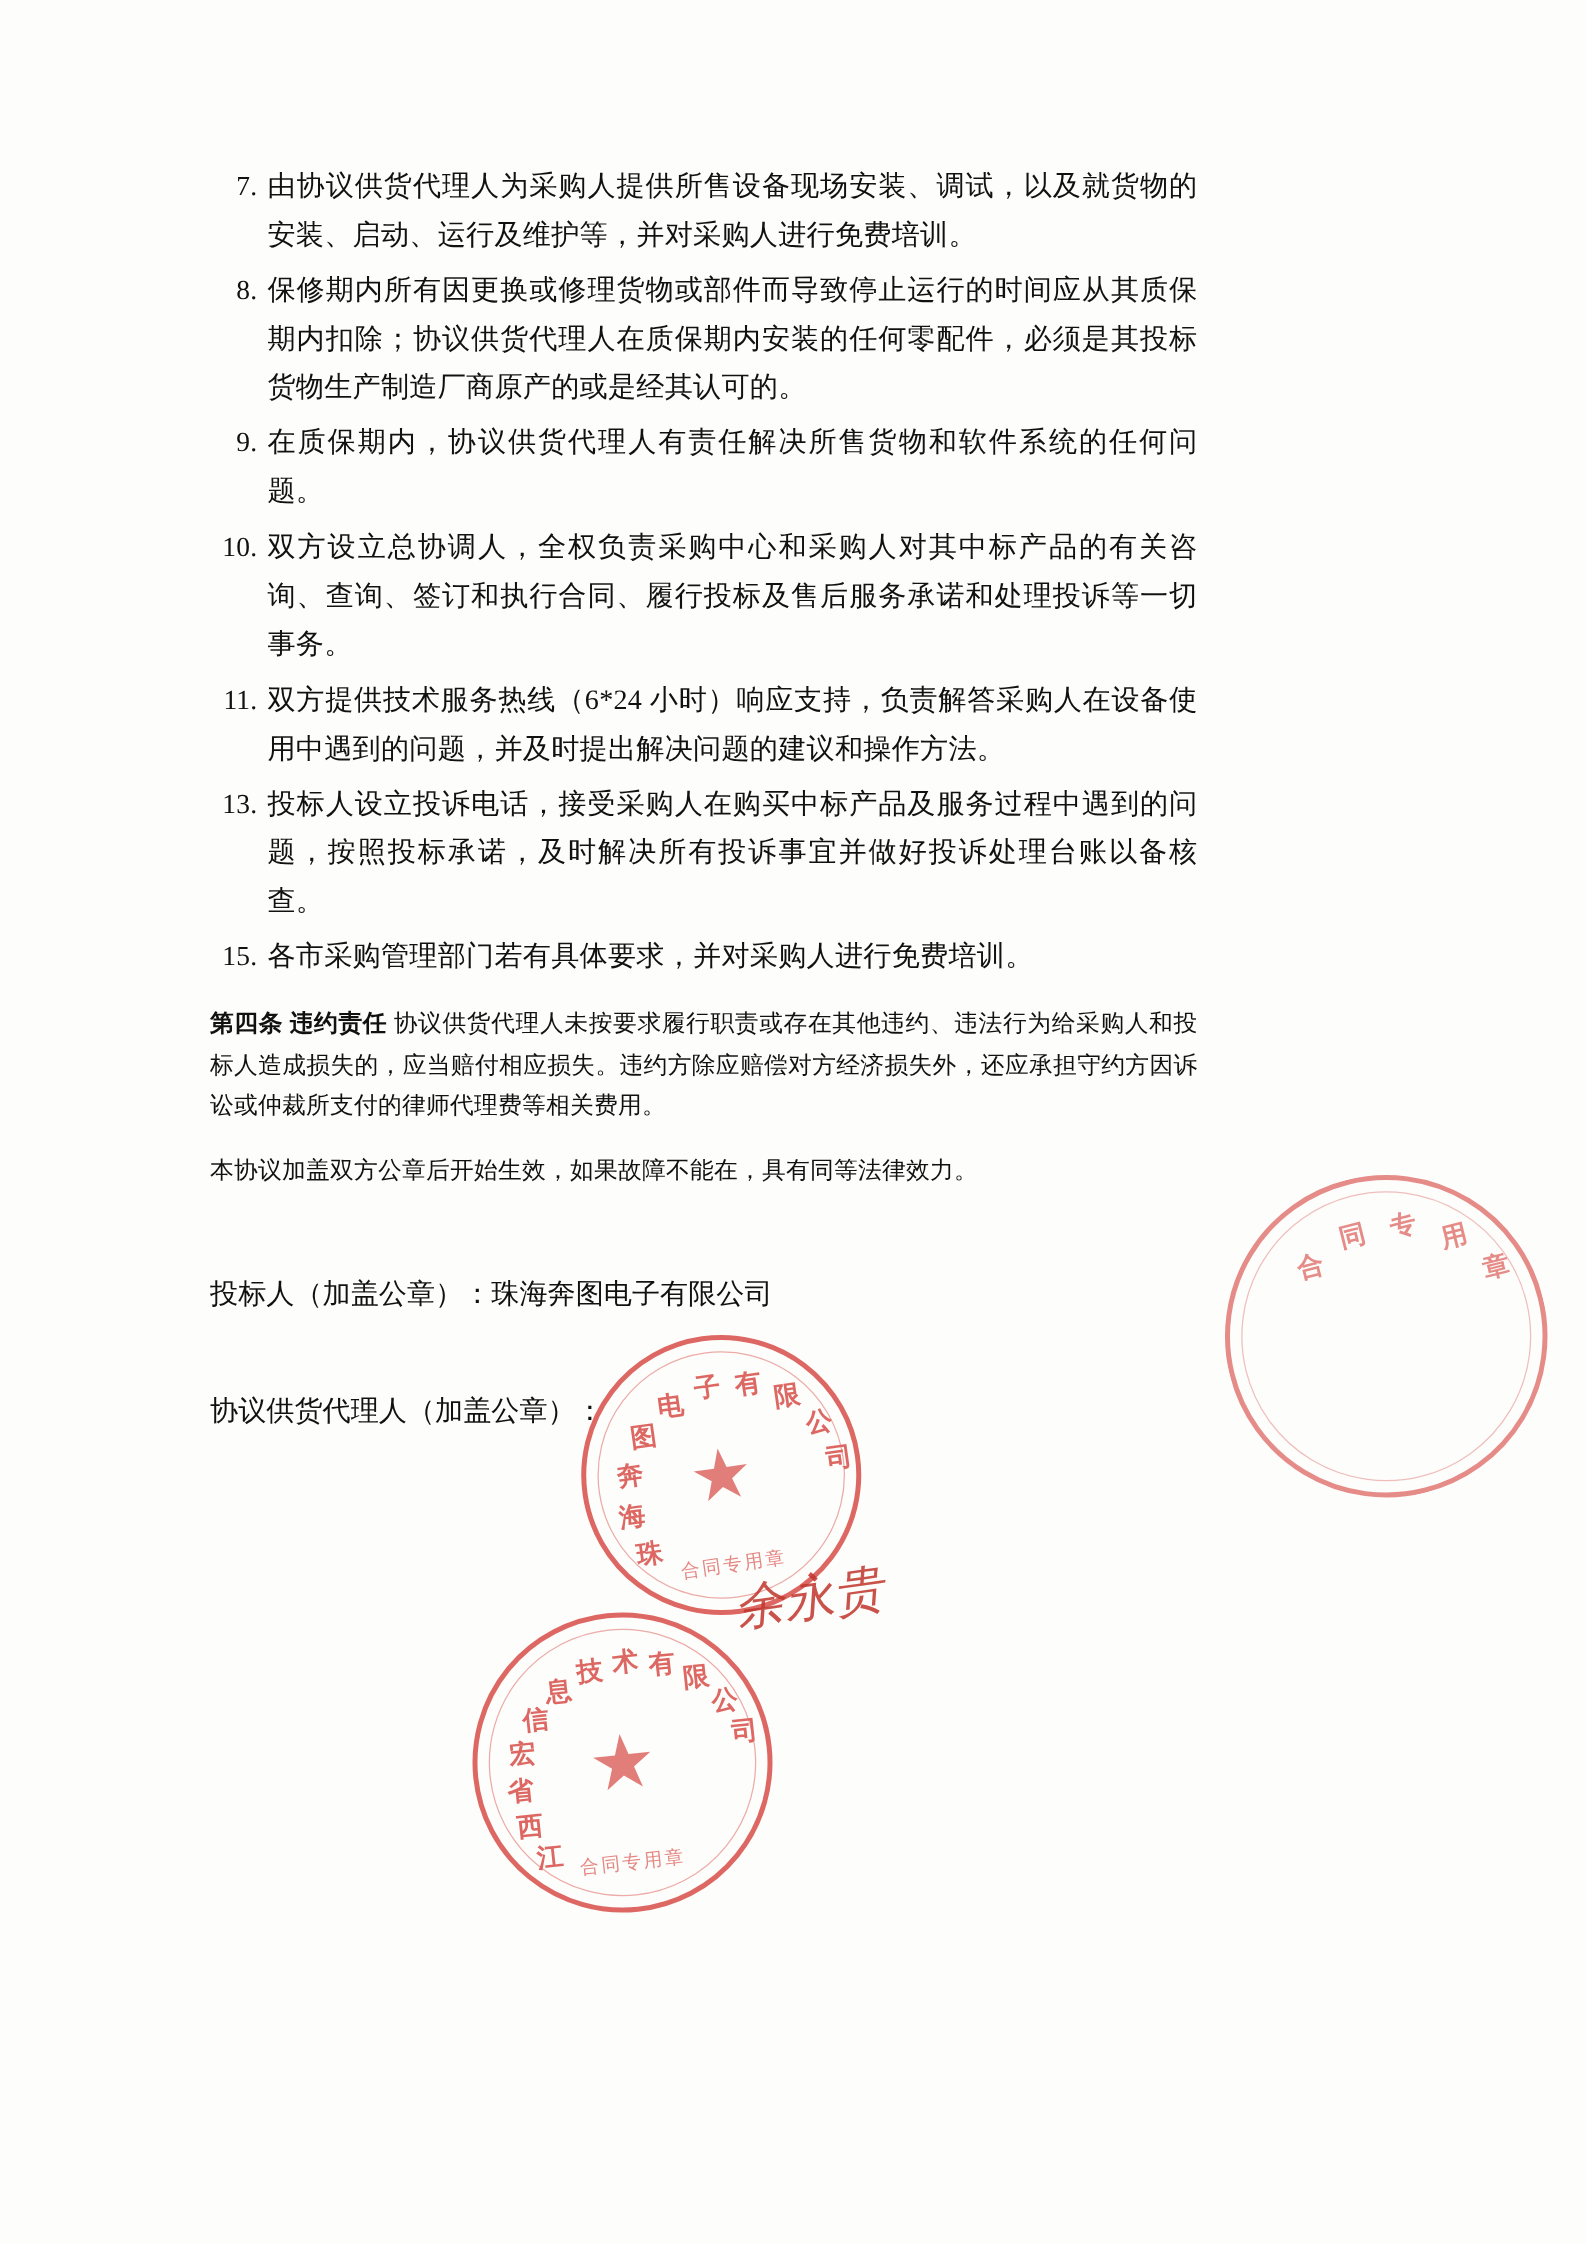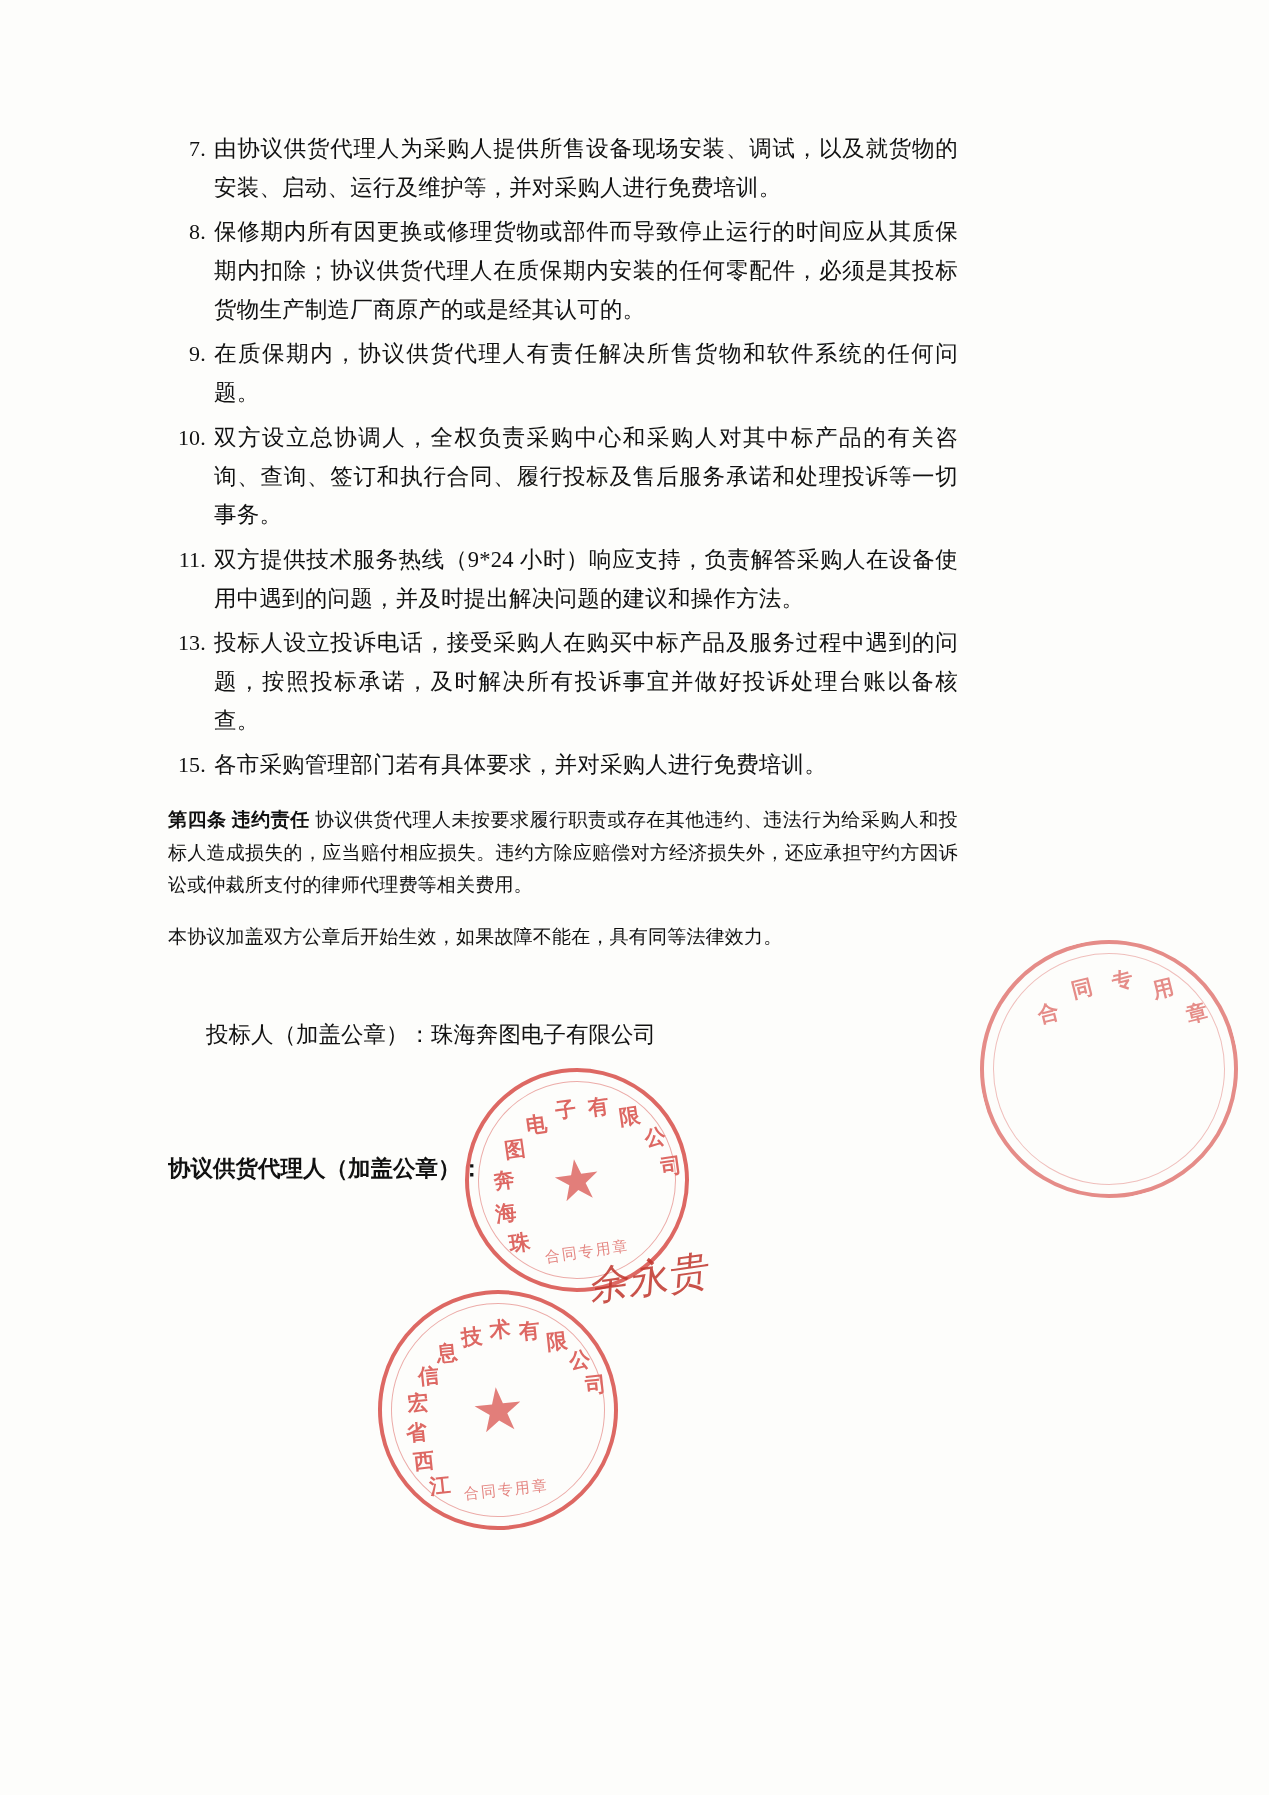--- a/index.html
+++ b/index.html
@@ -59,22 +59,22 @@
     letter-spacing: 0.2px;
   }
   .para .lead {
     font-weight: bold;
   }
   .sign-line {
     font-size: 22.5px;
     line-height: 1.7;
     margin-top: 10px;
   }
-  .sign-block-1 { margin-top: 62px; margin-left: 38px; }
-  .sign-block-2 { margin-top: 96px; font-weight: bold; }
+  .sign-block-1 { margin-top: 62px; }
+  .sign-block-2 { margin-top: 56px; }
 
   
   .seal {
     position: absolute;
     border-radius: 50%;
     border: 4px solid #d2302a;
     color: #d2302a;
     opacity: .72;
     pointer-events: none;
   }
@@ -174,21 +174,21 @@
       <li>
         <span class="num">9.</span>
         <span>在质保期内，协议供货代理人有责任解决所售货物和软件系统的任何问题。</span>
       </li>
       <li>
         <span class="num">10.</span>
         <span>双方设立总协调人，全权负责采购中心和采购人对其中标产品的有关咨询、查询、签订和执行合同、履行投标及售后服务承诺和处理投诉等一切事务。</span>
       </li>
       <li>
         <span class="num">11.</span>
-        <span>双方提供技术服务热线（9*24 小时）响应支持，负责解答采购人在设备使用中遇到的问题，并及时提出解决问题的建议和操作方法。</span>
+        <span>双方提供技术服务热线（6*24 小时）响应支持，负责解答采购人在设备使用中遇到的问题，并及时提出解决问题的建议和操作方法。</span>
       </li>
       <li>
         <span class="num">13.</span>
         <span>投标人设立投诉电话，接受采购人在购买中标产品及服务过程中遇到的问题，按照投标承诺，及时解决所有投诉事宜并做好投诉处理台账以备核查。</span>
       </li>
       <li>
         <span class="num">15.</span>
         <span>各市采购管理部门若有具体要求，并对采购人进行免费培训。</span>
       </li>
     </ol>

